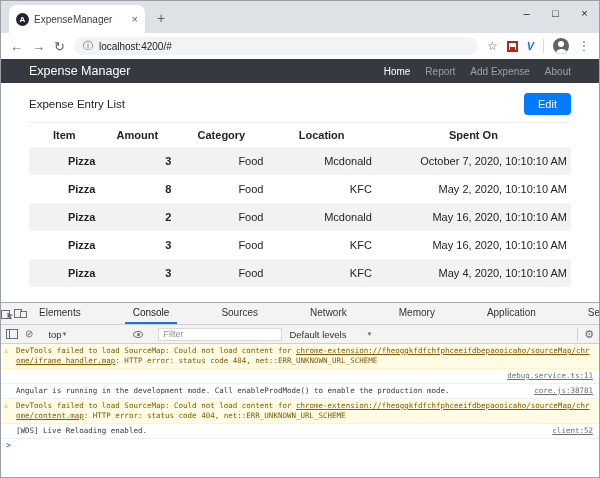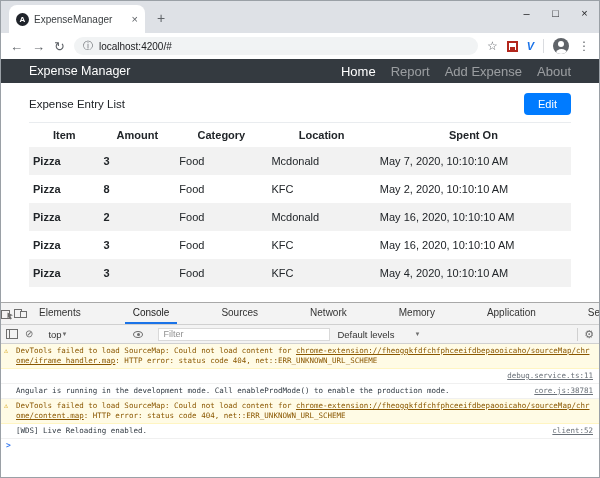--- a/index.html
+++ b/index.html
@@ -29,32 +29,32 @@
   .ext-v { color:#1a73e8; font-weight:bold; font-size:11px; font-style:italic; }
   .vdiv { width:1px; height:14px; background:#dadce0; }
   .avatar { width:16px; height:16px; border-radius:50%; background:#5f6368; position:relative; overflow:hidden; }
   .avatar::before { content:""; position:absolute; top:3px; left:5px; width:6px; height:6px; border-radius:50%; background:#fff; }
   .avatar::after { content:""; position:absolute; top:10.5px; left:2.5px; width:11px; height:8px; border-radius:50%; background:#fff; }
 
   
   .navbar { height:24px; background:#343a40; display:flex; align-items:center; padding:0 28px; flex:none; }
   .brand { color:#fff; font-size:12.5px; }
   .nav-links { margin-left:auto; display:flex; gap:15px; }
-  .nav-link { color:rgba(255,255,255,.5); font-size:13px; cursor:default; }
+  .nav-link { color:rgba(255,255,255,.5); font-size:10px; cursor:default; }
   .nav-link.active { color:#fff; }
 
   
   .content { flex:1; background:#fff; padding:6px 28px 0; overflow:hidden; }
   .page-header { display:flex; align-items:center; justify-content:space-between; height:30px; margin-bottom:3px; }
   .page-title { font-size:11.5px; color:#212529; }
   .edit-btn { background:#007bff; color:#fff; border:none; border-radius:4px; font-size:11px; padding:5px 14px; font-family:inherit; }
 
   table.expenses { width:100%; border-collapse:collapse; font-size:11px; color:#212529; }
   .expenses thead th { font-weight:bold; text-align:center; padding:6px 4px; border-top:1px solid #e9ecef; }
-  .expenses tbody td { text-align:left; padding:8px 4px;margin-top:23px; }
+  .expenses tbody td { text-align:right; padding:8px 4px;margin-top:23px; }
   .expenses tbody tr:nth-child(odd) { background:#f2f2f2; }
   .expenses tbody td:nth-child(1), .expenses tbody td:nth-child(2) { font-weight:bold; }
   .expenses th:nth-child(1){width:13%} .expenses th:nth-child(2){width:14%}
   .expenses th:nth-child(3){width:17%} .expenses th:nth-child(4){width:20%}
   .expenses th:nth-child(5){width:36%}
 
   
   .devtools { height:175px; flex:none; border-top:1px solid #a8a8a8; background:#fff; display:flex; flex-direction:column; }
   .dt-tabbar { height:22px; background:#f3f3f3; border-bottom:1px solid #d0d0d0; display:flex; align-items:stretch; flex:none; }
   .dt-iconbtn { width:24px; display:flex; align-items:center; justify-content:center; color:#6e6e6e; }
@@ -65,21 +65,21 @@
   .dt-right { margin-left:auto; display:flex; align-items:stretch; }
   .dt-right .glyph { font-size:11px; }
 
   .dt-toolbar { height:19px; background:#f3f3f3; border-bottom:1px solid #d0d0d0; display:flex; align-items:center; padding:0 5px; gap:7px; flex:none; }
   .tb-icon { color:#6e6e6e; display:flex; align-items:center; }
   .tb-glyph { font-size:10px; color:#6e6e6e; line-height:1; }
   .dt-context { width:70px; display:flex; align-items:center; font-size:9.5px; color:#333; }
   .dd-arrow { font-size:6px; color:#6e6e6e; }
   .eye { width:10px; height:7px; border:1px solid #6e6e6e; border-radius:50%; position:relative; }
   .eye::after { content:""; position:absolute; top:1.5px; left:3px; width:3px; height:3px; border-radius:50%; background:#6e6e6e; }
-  .filter-input { width:172px; height:13px; border:1px solid #d9d9d9; background:#fff; font-size:9px; font-family:inherit; padding:0 4px; color:#333; }
+  .filter-input { width:124px; height:13px; border:1px solid #d9d9d9; background:#fff; font-size:9px; font-family:inherit; padding:0 4px; color:#333; }
   .filter-input::placeholder { color:#909090; }
   .levels { font-size:9.5px; color:#333; display:flex; align-items:center; gap:20px; }
   .tb-right { margin-left:auto; display:flex; align-items:center; gap:6px; }
 
   .console { flex:1; font-family:"DejaVu Sans Mono", monospace; font-size:7.5px; background:#fff; overflow:hidden; }
   .msg { display:flex; align-items:flex-start; padding:2px 6px 2px 3px; border-bottom:1px solid #f0f0f0; line-height:10px; color:#303942; }
   .msg.warning { background:#fffbe5; border-bottom-color:#fff5c2; color:#8a5700; }
   .msg-icon { width:12px; flex:none; font-size:7px; color:#d19a00; line-height:10px; }
   .msg-body { flex:1; word-wrap:break-word; min-width:0; }
   .ext-link { color:inherit; text-decoration:underline; word-break:break-all; }
@@ -147,21 +147,21 @@
             <th>Location</th>
             <th>Spent On</th>
           </tr>
         </thead>
       <tbody>
           <tr>
             <td>Pizza</td>
             <td>3</td>
             <td>Food</td>
             <td>Mcdonald</td>
-            <td>May 7, 2020, 10:10:10 AM</td>
+            <td>October 7, 2020, 10:10:10 AM</td>
           </tr>
           <tr>
             <td>Pizza</td>
             <td>8</td>
             <td>Food</td>
             <td>KFC</td>
             <td>May 2, 2020, 10:10:10 AM</td>
           </tr>
           <tr>
             <td>Pizza</td>

